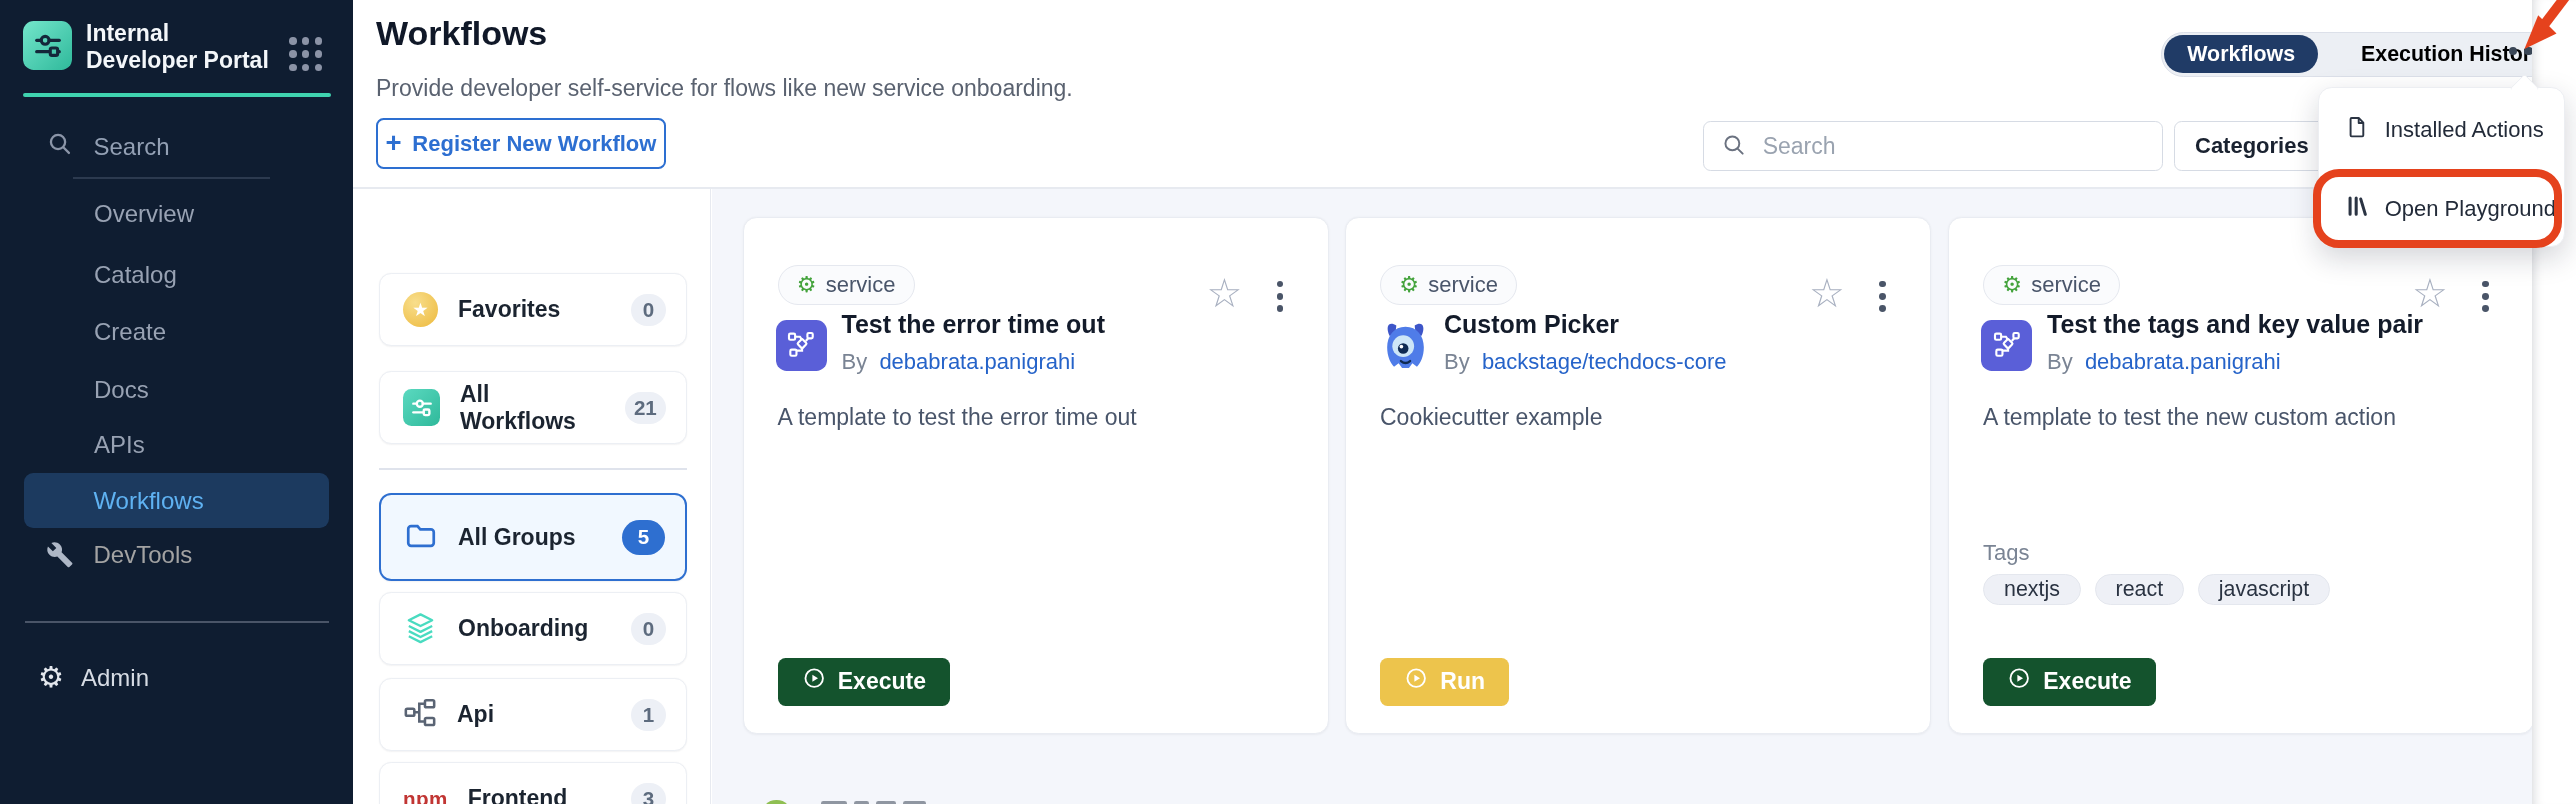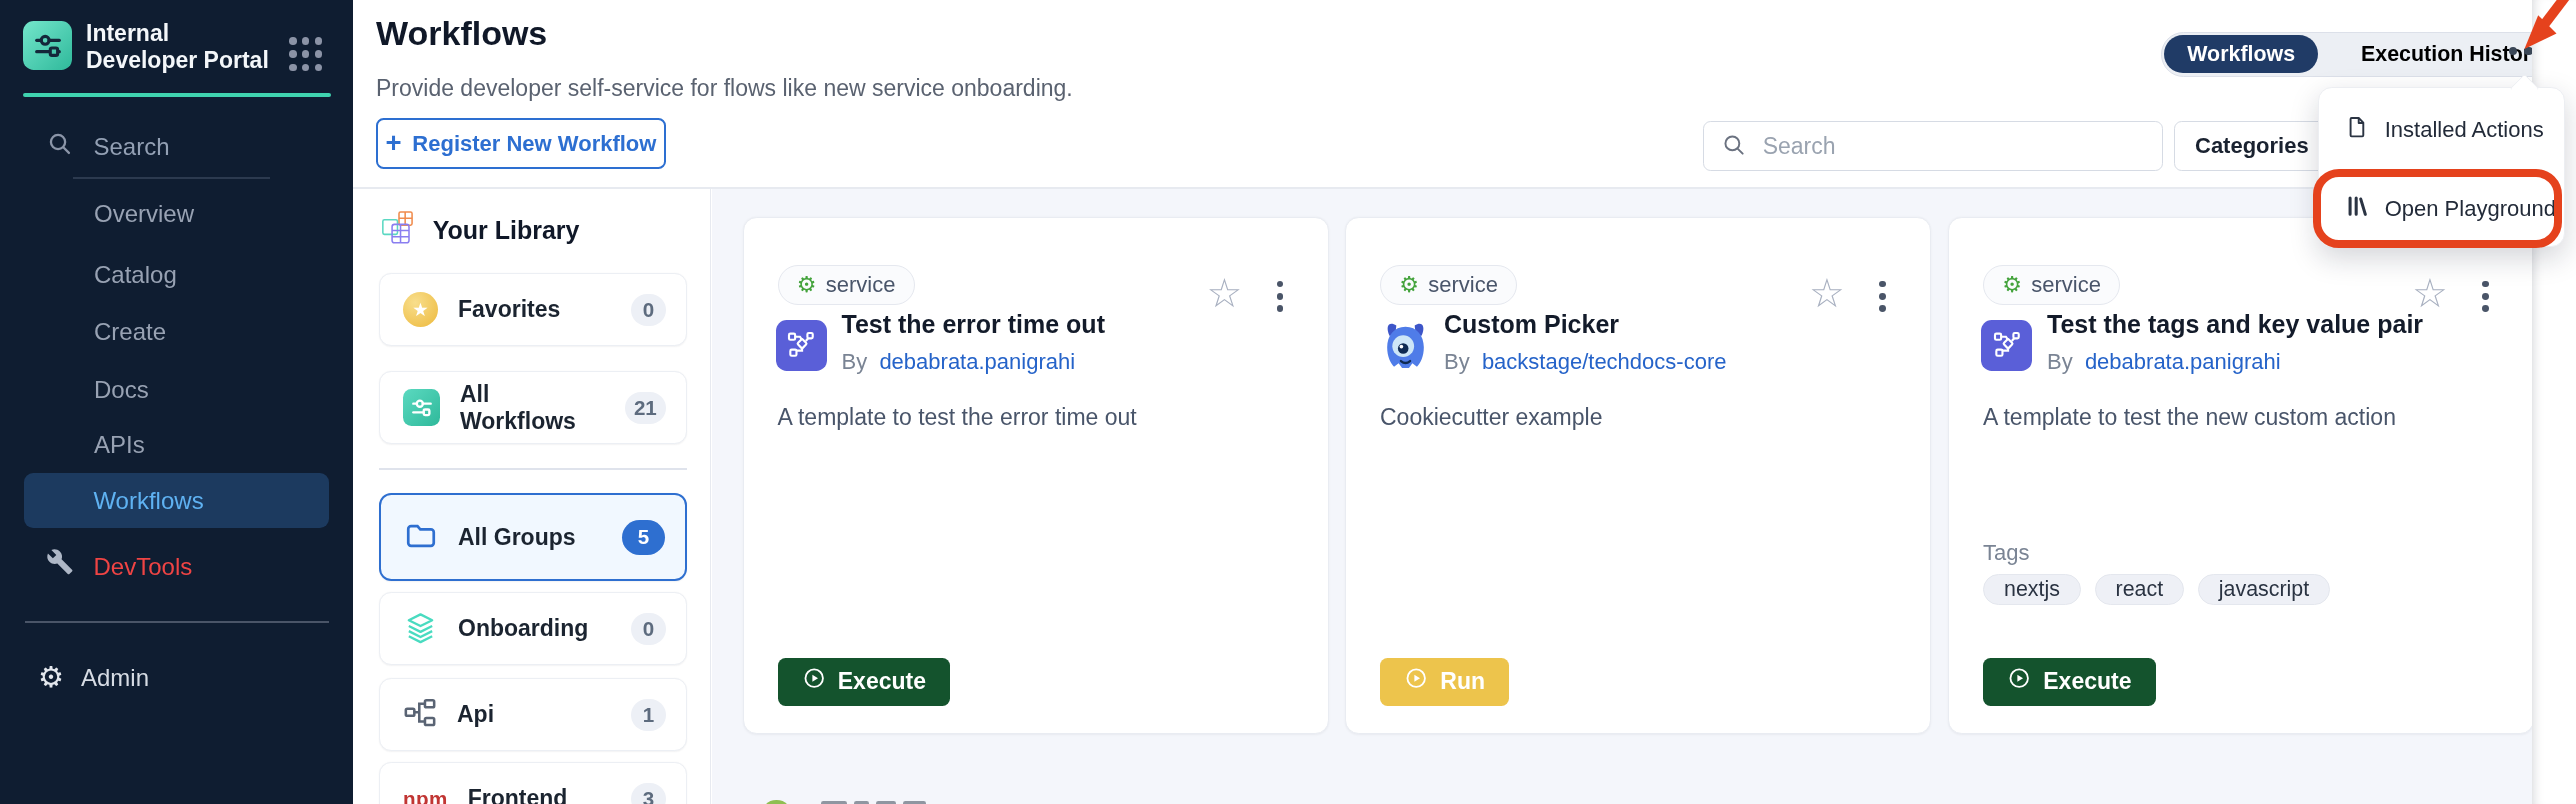--- a/index.html
+++ b/index.html
@@ -15,22 +15,22 @@
   .grid-icon{left:289px;top:37px;width:35px;height:35px;display:grid;grid-template-columns:repeat(3,7.6px);grid-gap:5.3px;}
   .grid-icon span{width:7.6px;height:7.6px;border-radius:50%;background:#8B93A6;}
   .teal-line{left:23px;top:93px;width:308px;height:3.8px;background:#3FD3AF;border-radius:2.3px;}
   .sb-search{left:46px;top:128px;width:275px;height:38px;display:flex;align-items:center;gap:20px;
     color:#93A0B4;font-size:24px;}
   .sb-underline{left:73px;top:177px;width:197px;height:1.5px;background:#2C3A4F;}
   .sb-item{left:46px;width:290px;height:40px;display:flex;align-items:center;padding-left:48px;
     color:#98A2B3;font-size:24px;box-sizing:border-box;}
   .sb-active{left:24.4px;top:473px;width:305px;height:55px;background:#1C3A5F;border-radius:9.2px;
     display:flex;align-items:center;padding-left:69px;color:#5FB2F2;font-size:24px;box-sizing:border-box;}
-  .sb-tools{left:46px;top:541px;width:290px;height:40px;display:flex;align-items:flex-end;gap:20px;
-    color:#ef4444;font-size:24px;}
+  .sb-tools{left:46px;top:541px;width:290px;height:40px;display:flex;align-items:flex-start;gap:20px;
+    color:#a3a3a3;font-size:24px;}
   .sb-divider{left:25px;top:621px;width:304px;height:1.5px;background:#4A5568;}
   .sb-admin{left:38px;top:657px;width:290px;height:41px;display:flex;align-items:center;gap:17px;
     color:#D7DCE4;font-size:24px;}
   .gear-glyph{font-size:29px;color:#E3E7ED;line-height:29px;}
 
   
   .header-band{left:353px;top:0;width:2223px;height:189px;background:#fff;}
   .page-title{left:376px;top:13.7px;font-size:34px;font-weight:800;color:#101828;}
   .page-sub{left:376px;top:63px;font-size:23px;color:#5A6270;margin-top:12px;}
   .toggle-wrap{left:2161px;top:32px;height:38px;border-radius:763px;background:#ECEFF4;
@@ -213,32 +213,20 @@
       </svg>
     </span>
     <input type="text" placeholder="Search" style="">
   </div>
   <div class="abs categories-btn">
     <span>Categories</span>
   </div>
   <div class="abs content-divider"></div>
 
   <div class="abs lib-panel">
-    <div class="abs lib-head">
-      <span>
-        <svg width="40" height="40" viewBox="0 0 52 52" fill="none" stroke-width="2">
-          <rect x="26" y="4" width="17" height="17" rx="2" stroke="#F08B4C"></rect>
-          <path d="M26 12h17M34 4v17" stroke="#F08B4C"></path>
-          <rect x="5" y="14" width="19" height="19" rx="2" stroke="#5AD8C2"></rect>
-          <rect x="17" y="20" width="22" height="24" rx="3" stroke="#8A7EF0"></rect>
-          <path d="M17 28h22M17 36h22M28 20v24" stroke="#8A7EF0"></path>
-        </svg>
-      </span>
-      <span class="lib-title">Your Library</span>
-    </div>
 
     <div class="abs lib-card" style="top:84px">
       <span class="coin">★</span>
       <span class="lbl">Favorites</span>
       <span class="badge">0</span>
     </div>
 
     <div class="abs lib-card" style="top:182px">
       <span class="teal-sq">
         <svg width="26" height="26" viewBox="0 0 24 24" fill="none" stroke="#ffffff" stroke-width="2.2" stroke-linecap="round">

